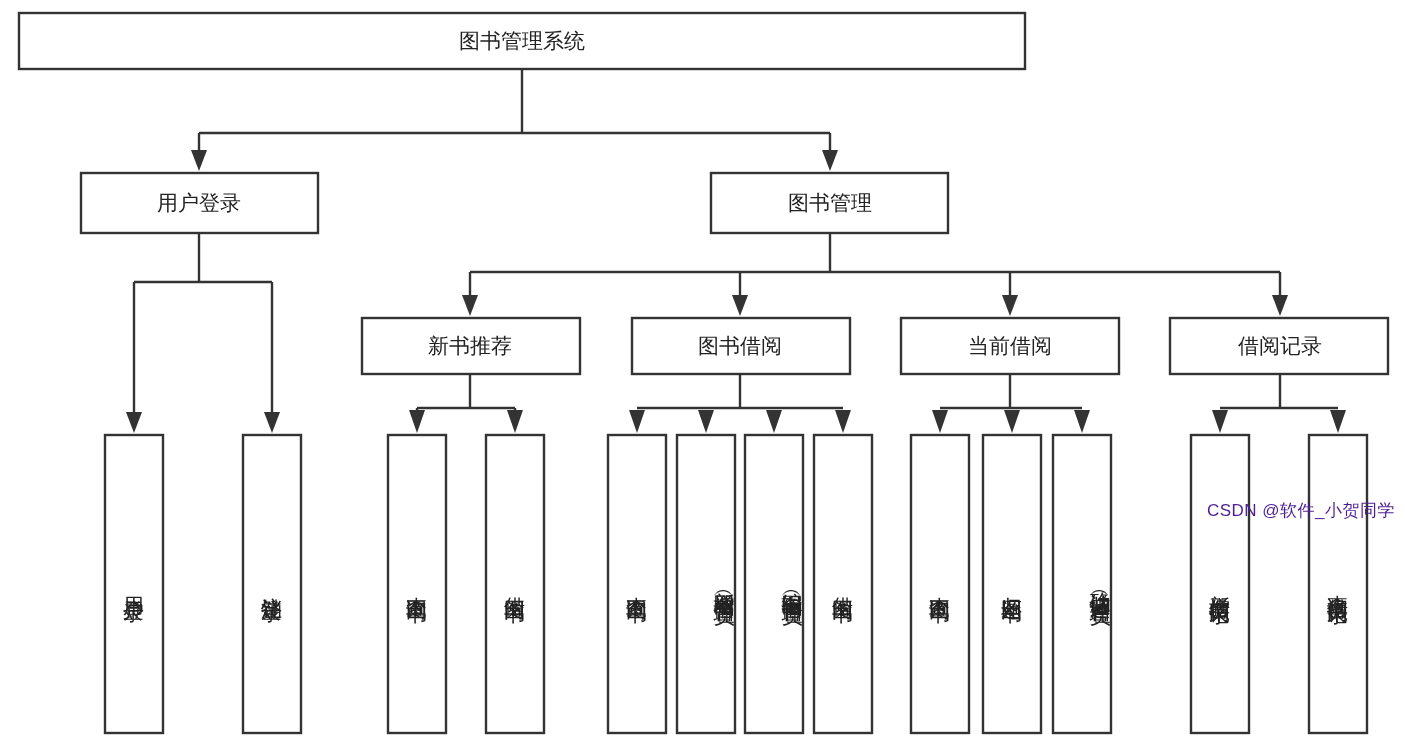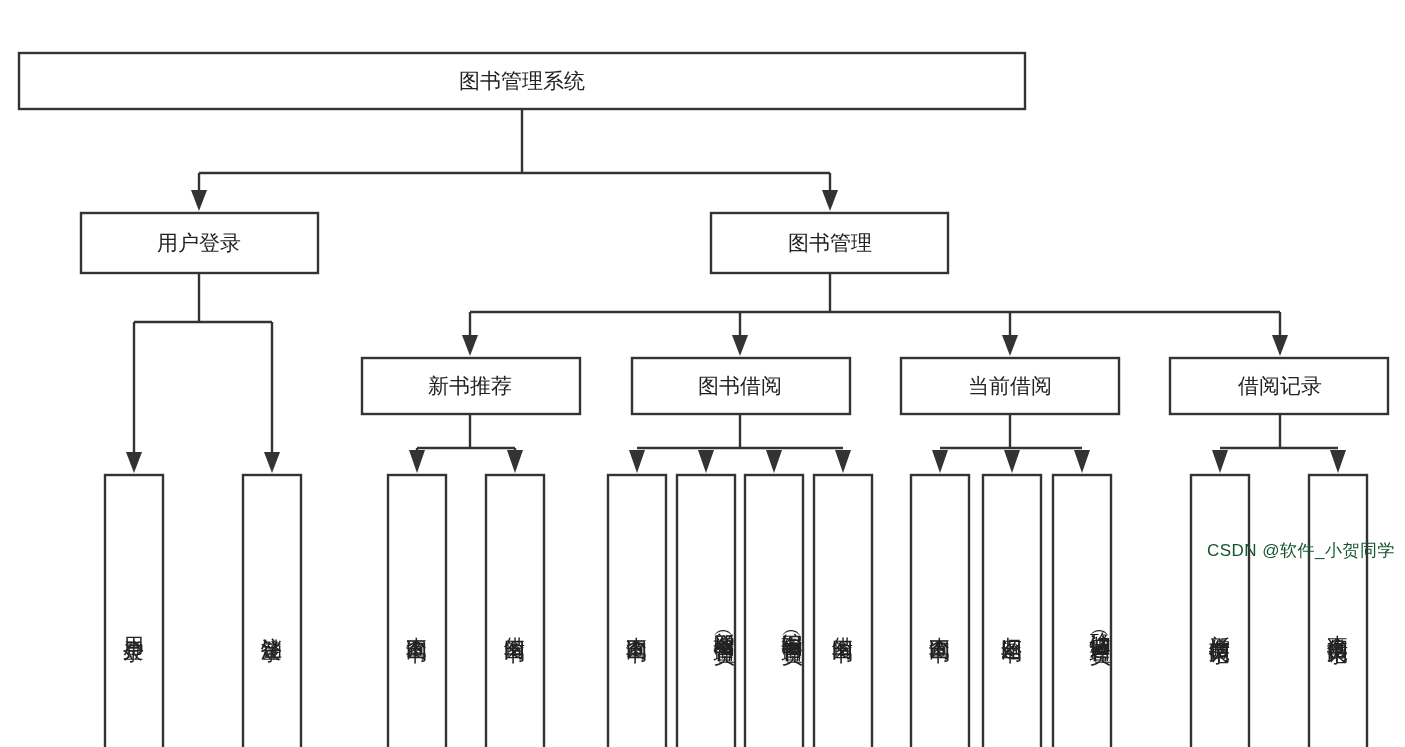--- a/index.html
+++ b/index.html
@@ -13,21 +13,20 @@
     font-family: "Liberation Sans", "DejaVu Sans", sans-serif;
     overflow: hidden;
     position: relative;
   }
   #diagram-root {
     position: absolute;
     left: 0;
     top: 0;
     width: 1405px;
     height: 528px;
-    margin-top: 40px;
   }
   svg { display: block; }
   .node-box {
     fill: #ffffff;
     stroke: #333333;
     stroke-width: 2.4;
   }
   .conn {
     stroke: #333333;
     stroke-width: 2.4;
@@ -59,21 +58,21 @@
     justify-content: center;
     white-space: nowrap;
     pointer-events: none;
   }
   .watermark {
     position: absolute;
     right: 10px;
     bottom: 6px;
     font-family: "Liberation Sans", "DejaVu Sans", sans-serif;
     font-size: 17px;
-    color: #14532d;
+    color: #4c1d95;
     letter-spacing: 0.5px;
     white-space: nowrap;
   }
 </style>
 </head>
 <body>
 
 <div id="diagram-root">
 
   <svg width="1405" height="747" viewBox="0 0 1405 747">

